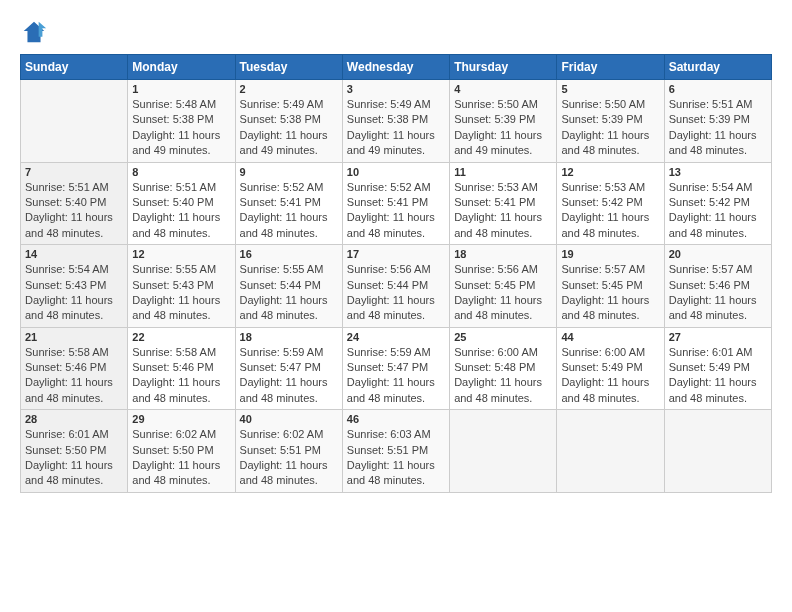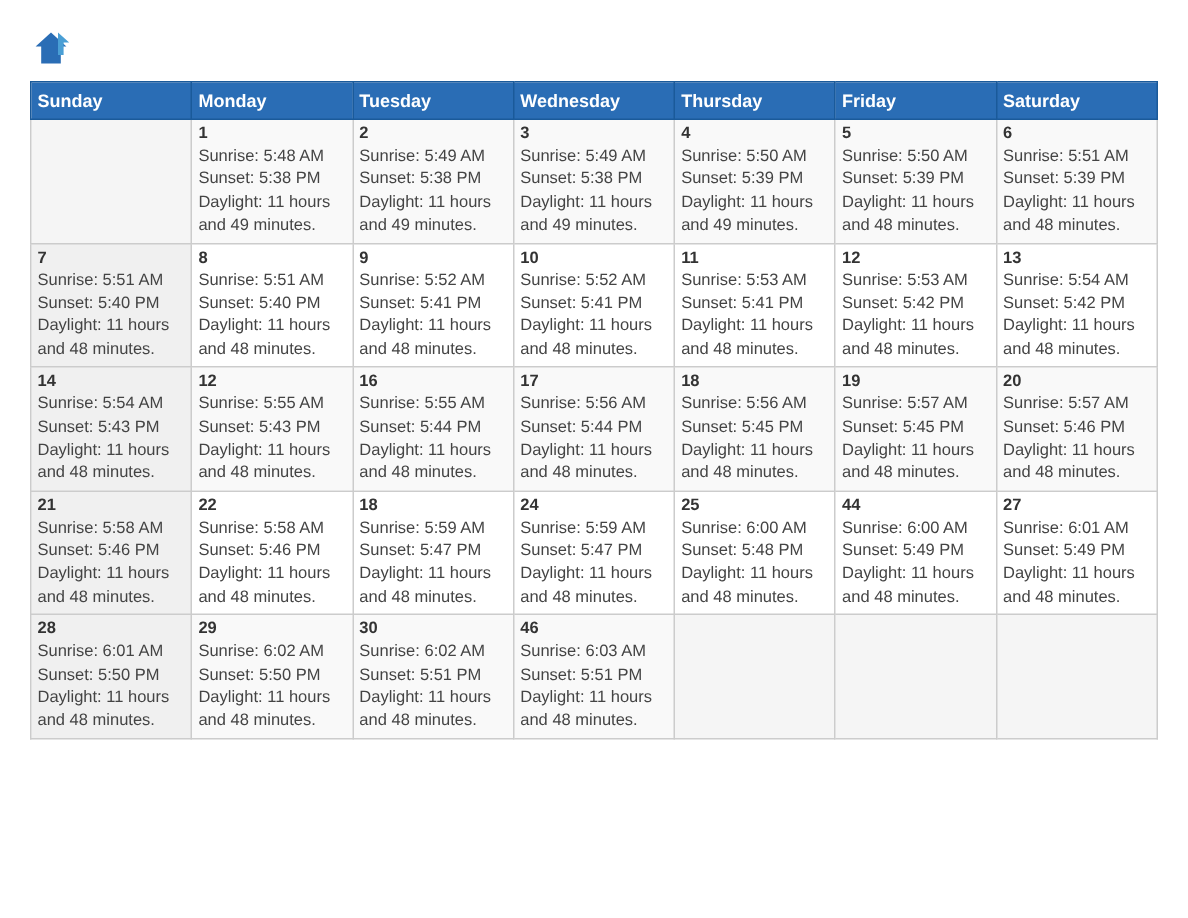--- a/index.html
+++ b/index.html
@@ -318,21 +318,21 @@
             Sunrise: 6:01 AM<br>Sunset: 5:50 PM<br>Daylight: 11 hours and 48 minutes.
           </div>
         </td>
           <td>
           <span class="day-number">29</span>
           <div class="day-info">
             Sunrise: 6:02 AM<br>Sunset: 5:50 PM<br>Daylight: 11 hours and 48 minutes.
           </div>
         </td>
           <td>
-          <span class="day-number">30</span>
+          <span class="day-number">40</span>
           <div class="day-info">
             Sunrise: 6:02 AM<br>Sunset: 5:51 PM<br>Daylight: 11 hours and 48 minutes.
           </div>
         </td>
           <td>
           <span class="day-number">46</span>
           <div class="day-info">
             Sunrise: 6:03 AM<br>Sunset: 5:51 PM<br>Daylight: 11 hours and 48 minutes.
           </div>
         </td>

